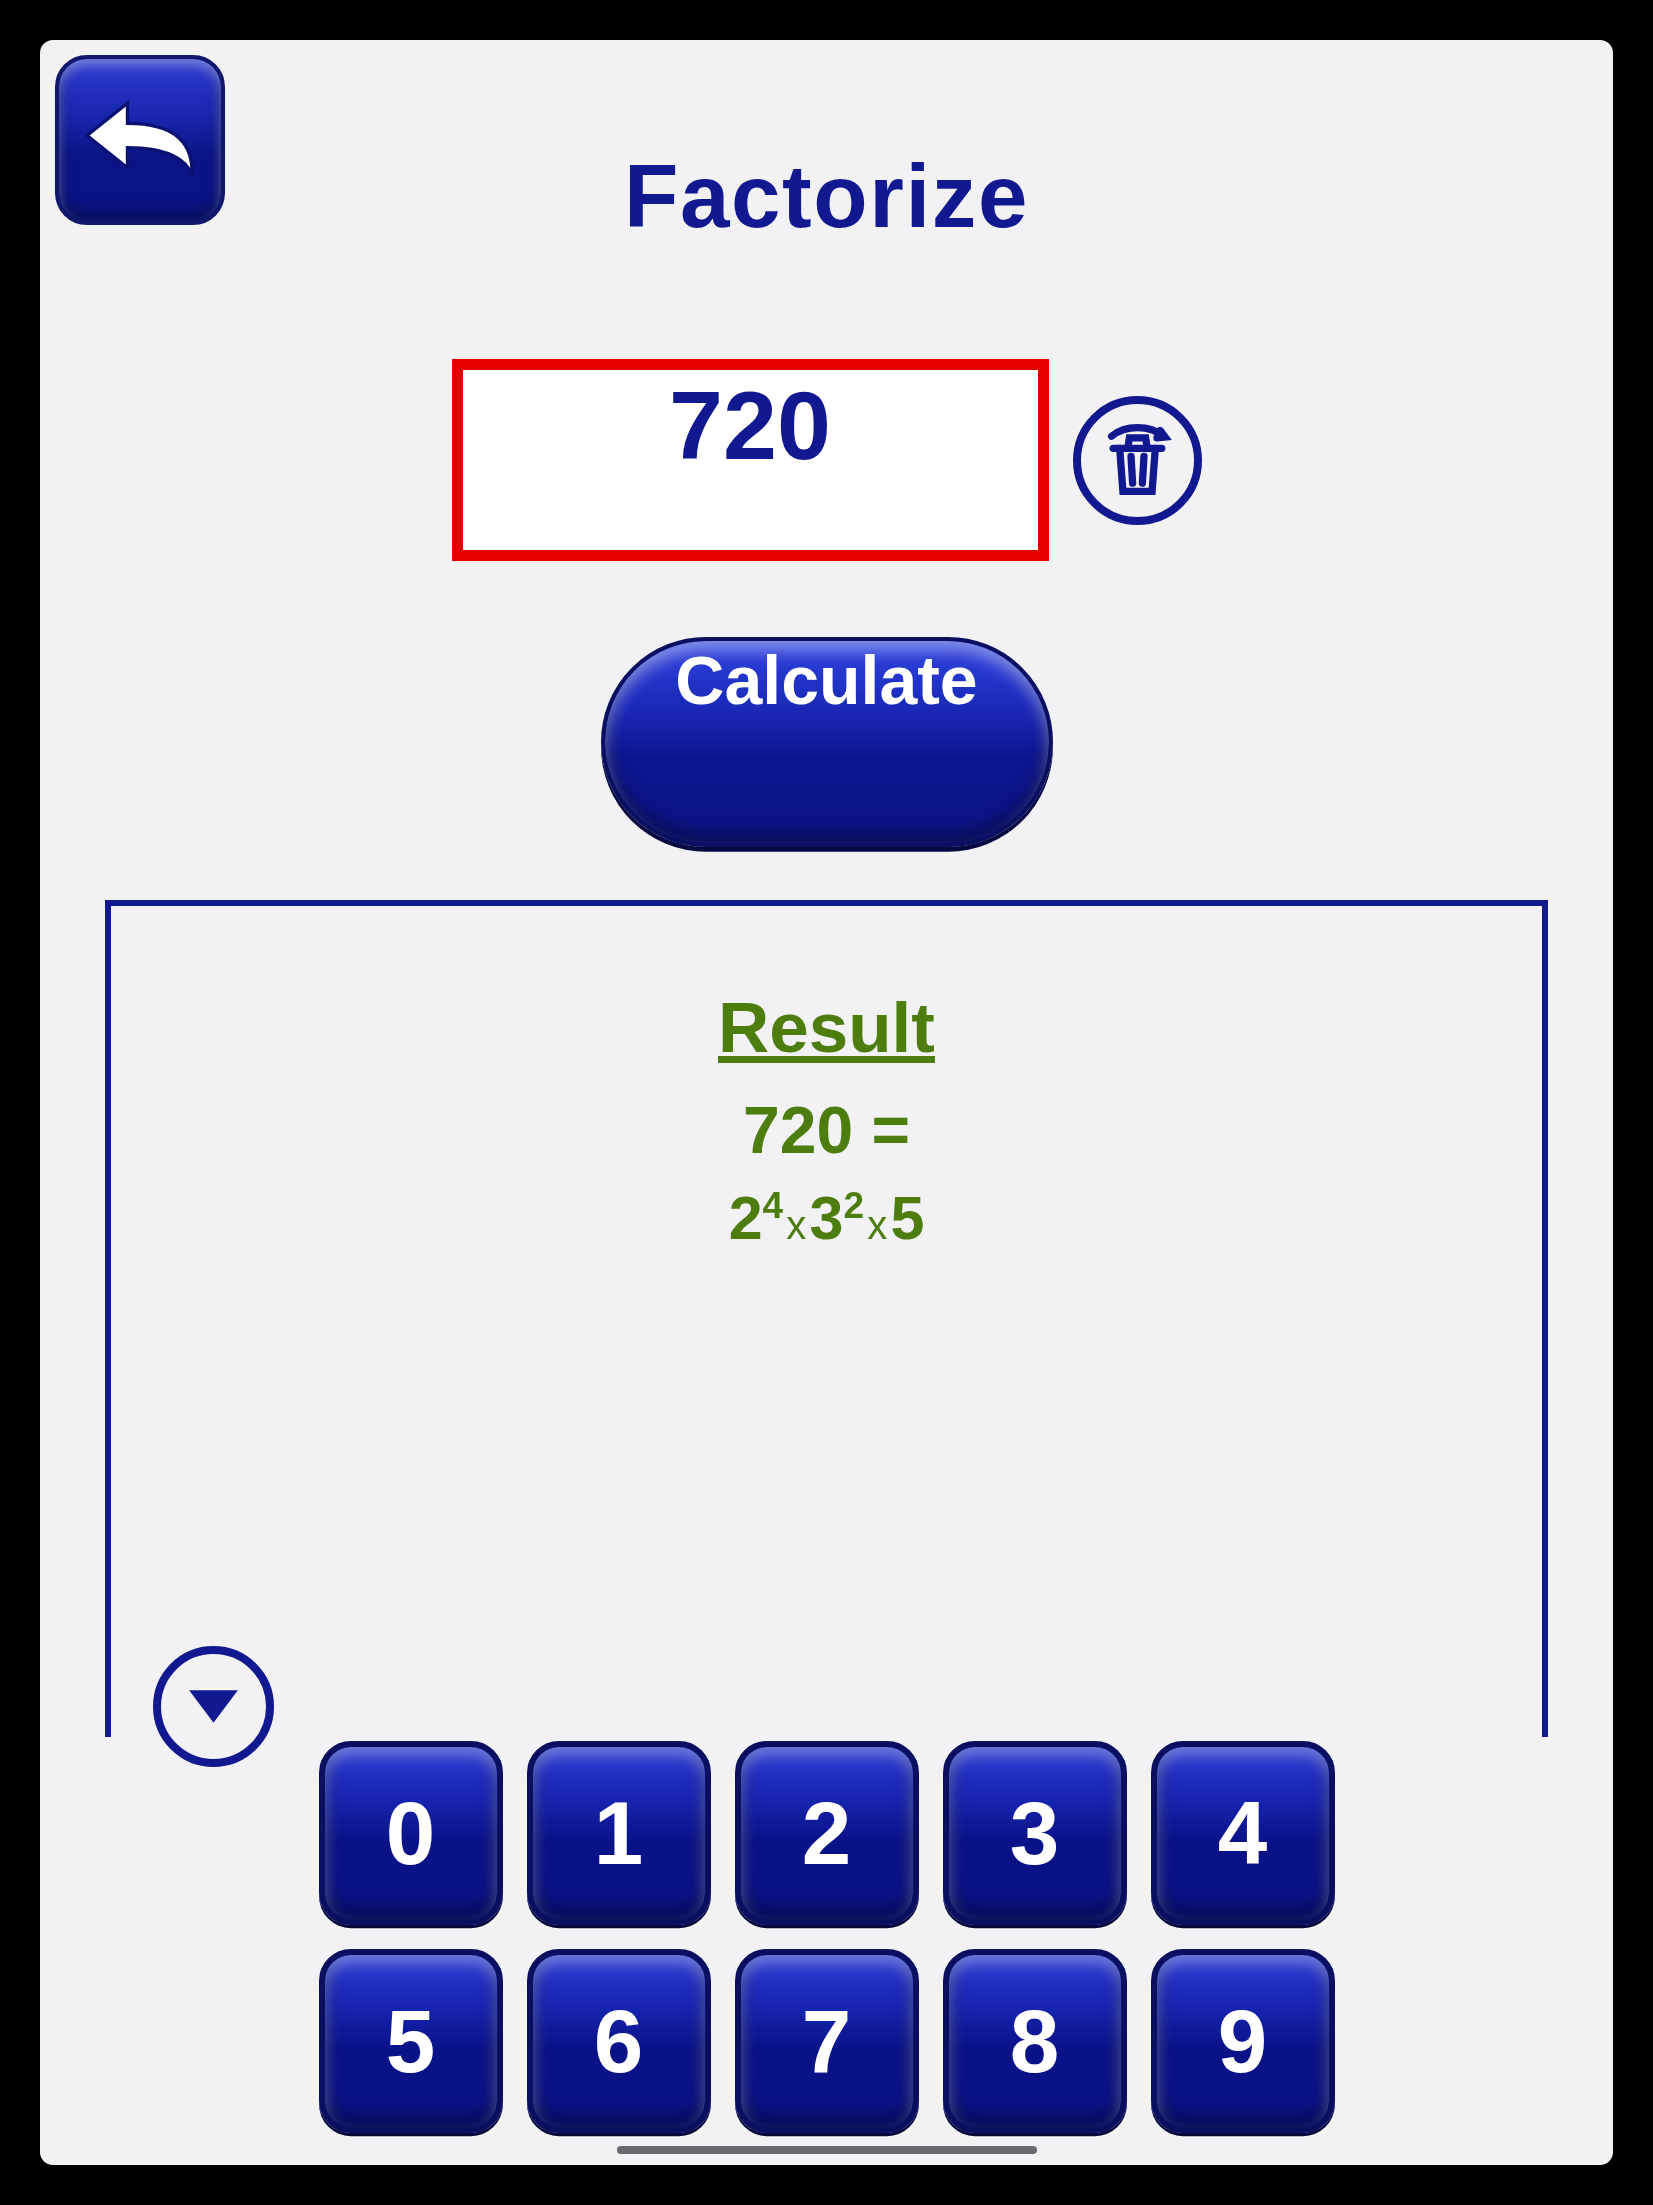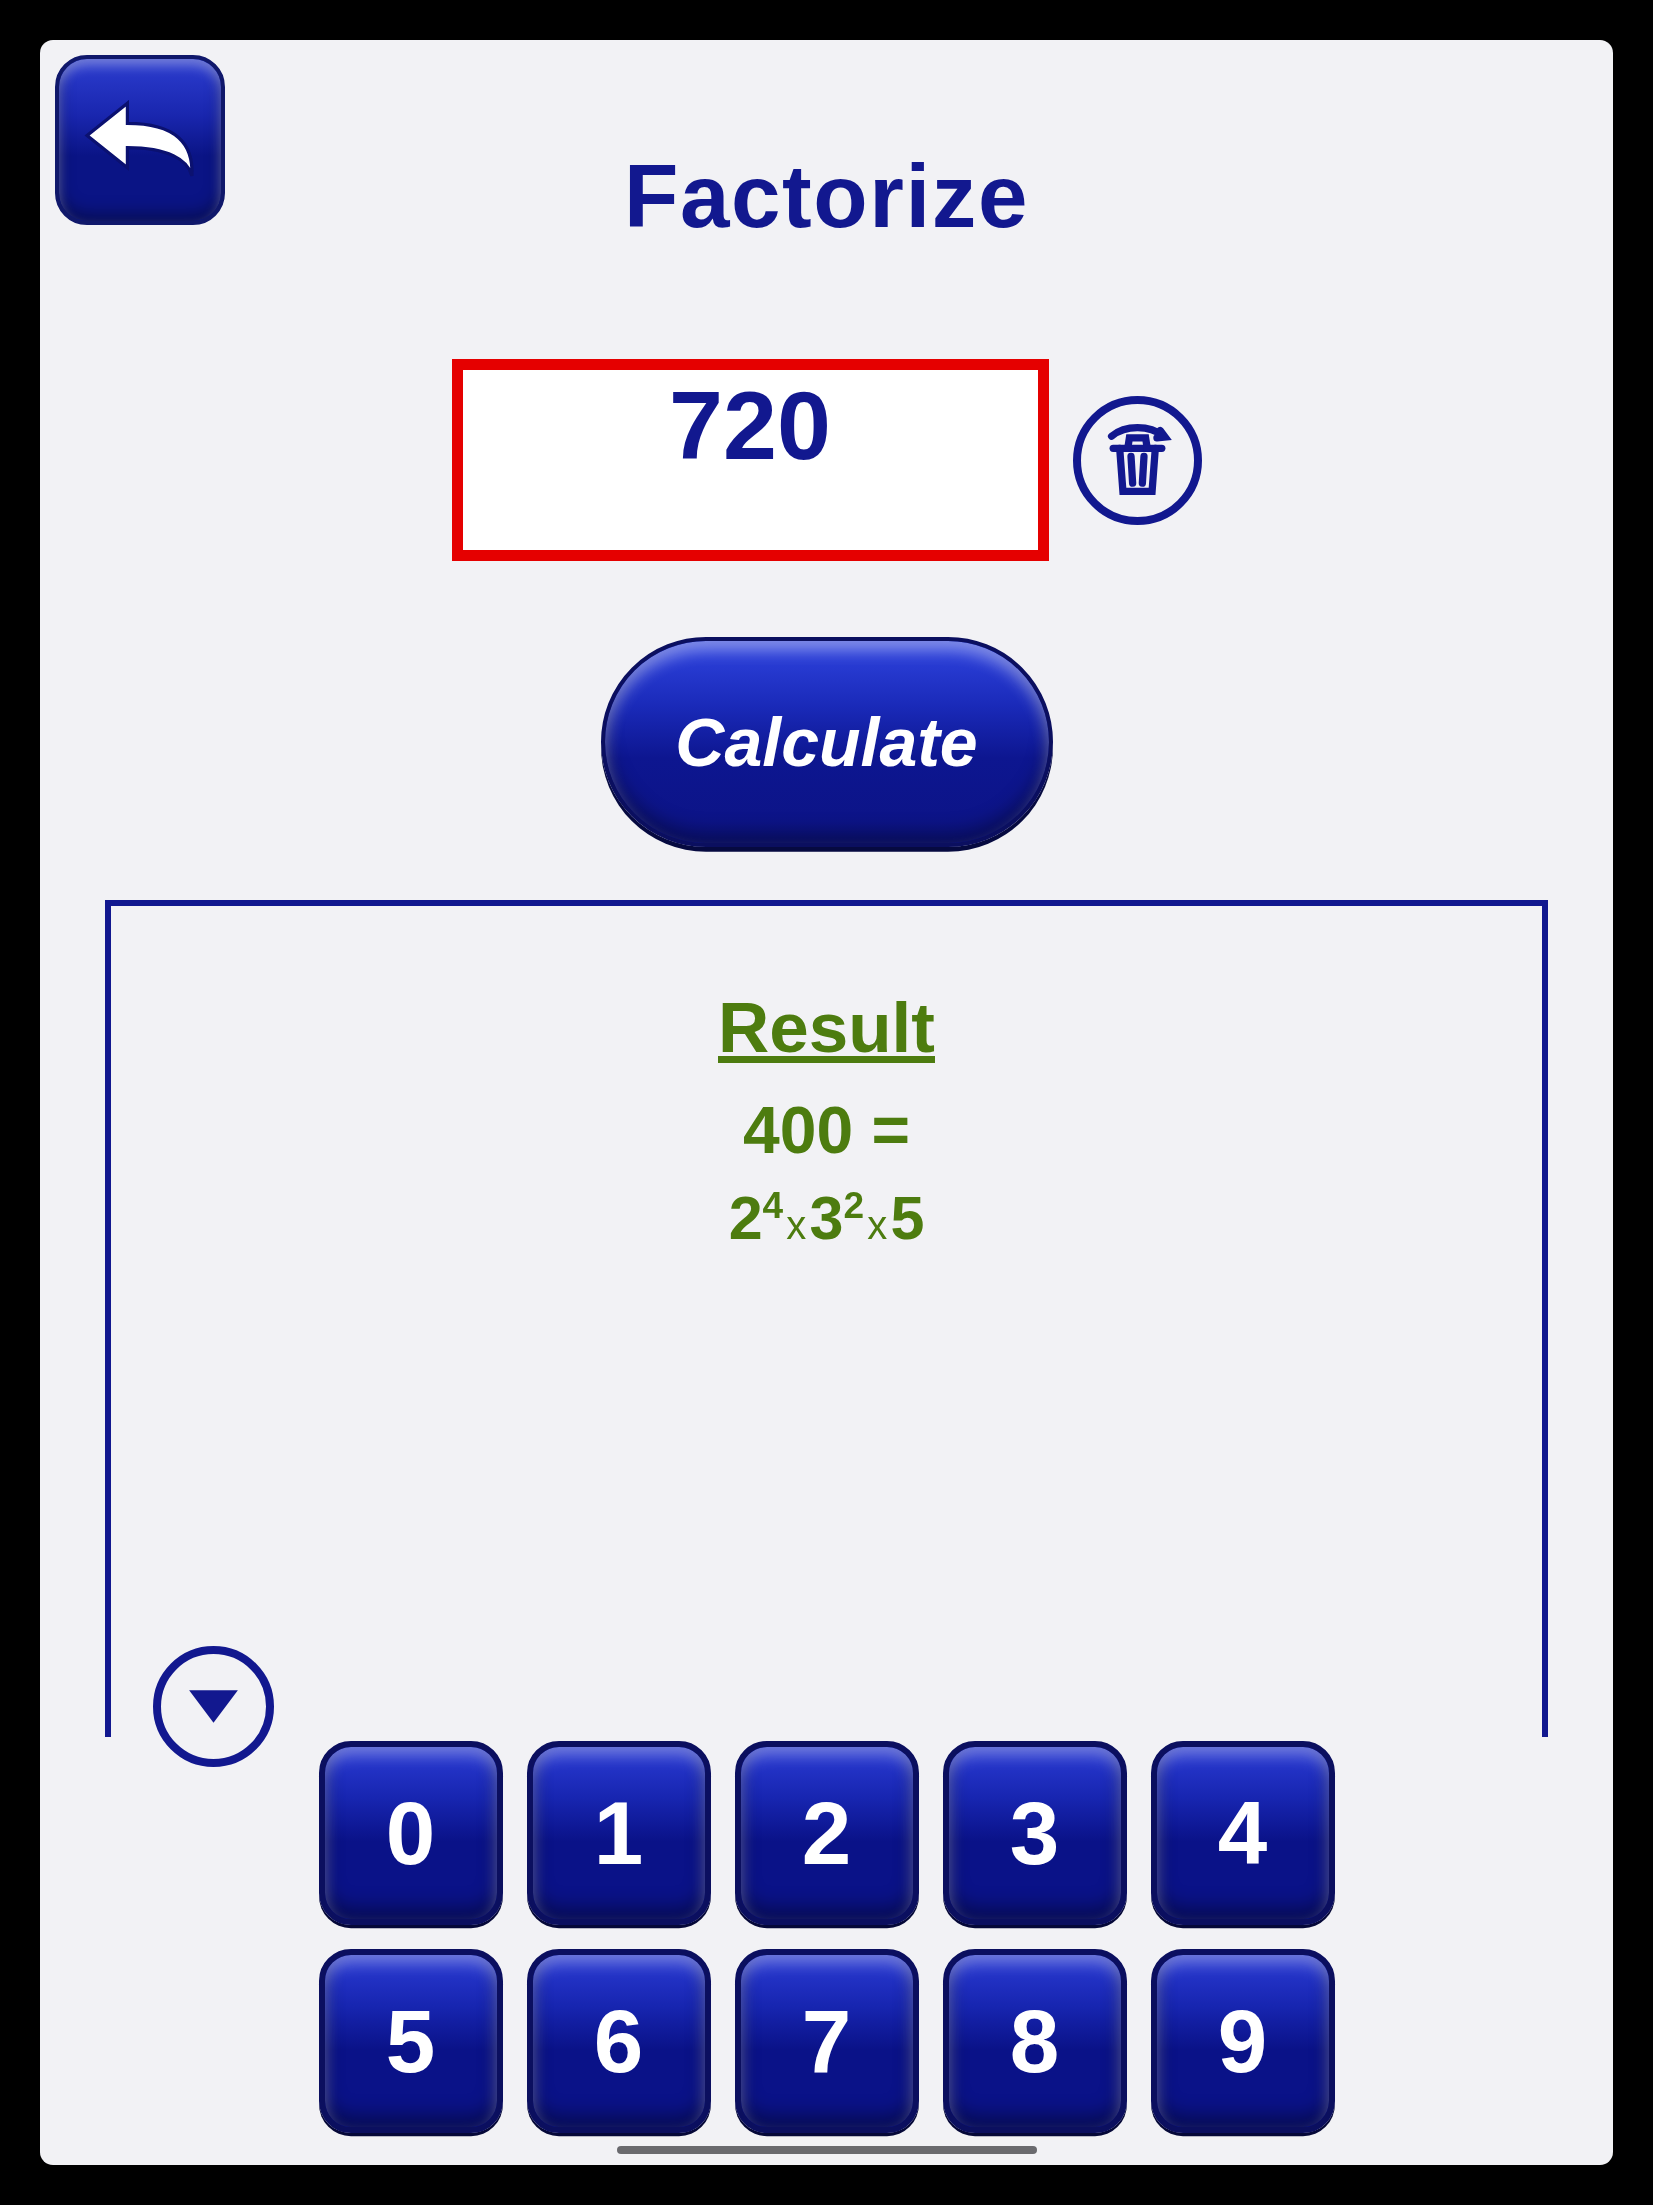--- a/index.html
+++ b/index.html
@@ -85,23 +85,22 @@
     left: 50%; transform: translateX(-50%);
     width: 452px; height: 210px;
     border-radius: 113px;
     border: 4.8px solid #0b0f5f;
     background: linear-gradient(to bottom, #2f44e0 0%, #1a2ab9 32%, #0d1690 58%, #0c1385 100%);
     box-shadow: inset 0 9.7px 14.5px rgba(255,255,255,.4), inset 0 -11.3px 18px rgba(0,0,0,.35), 0 4.8px 0 #060a40;
     color: #fff;
     font-size: 68px;
     font-weight: 700;
     font-family: inherit;
-    display: flex; align-items: center; justify-content: center;
+    display: flex; justify-content: center;
     cursor: pointer;
-    font-style: italic;
   }
 
   
   .result-panel {
     position: absolute;
     top: 860px; left: 65px; right: 65px; bottom: 428px;
     border: 6.5px solid #12188f;
     border-top: 6.5px solid #12188f;
     border-bottom: none;
   }
@@ -208,21 +207,21 @@
       </div>
     </div>
 
     <button class="calc-btn">
       <span>Calculate</span>
     </button>
 
     <div class="result-panel">
       <div class="result-inner">
         <div class="result-heading">Result</div>
-        <div class="result-line1">400 =</div>
+        <div class="result-line1">720 =</div>
         <div class="result-line2" id="factor-line"><span>2</span><sup>4</sup><span class="times">x</span><span>3</span><sup>2</sup><span class="times">x</span><span>5</span></div>
       </div>
     </div>
 
     <div class="panel-cover"></div>
 
     <div class="collapse-btn">
       <svg width="65" height="57" viewBox="0 0 80 60">
         <path d="M 10 10 L 40 50 L 70 10 Z" fill="#12188f"></path>
       </svg>

